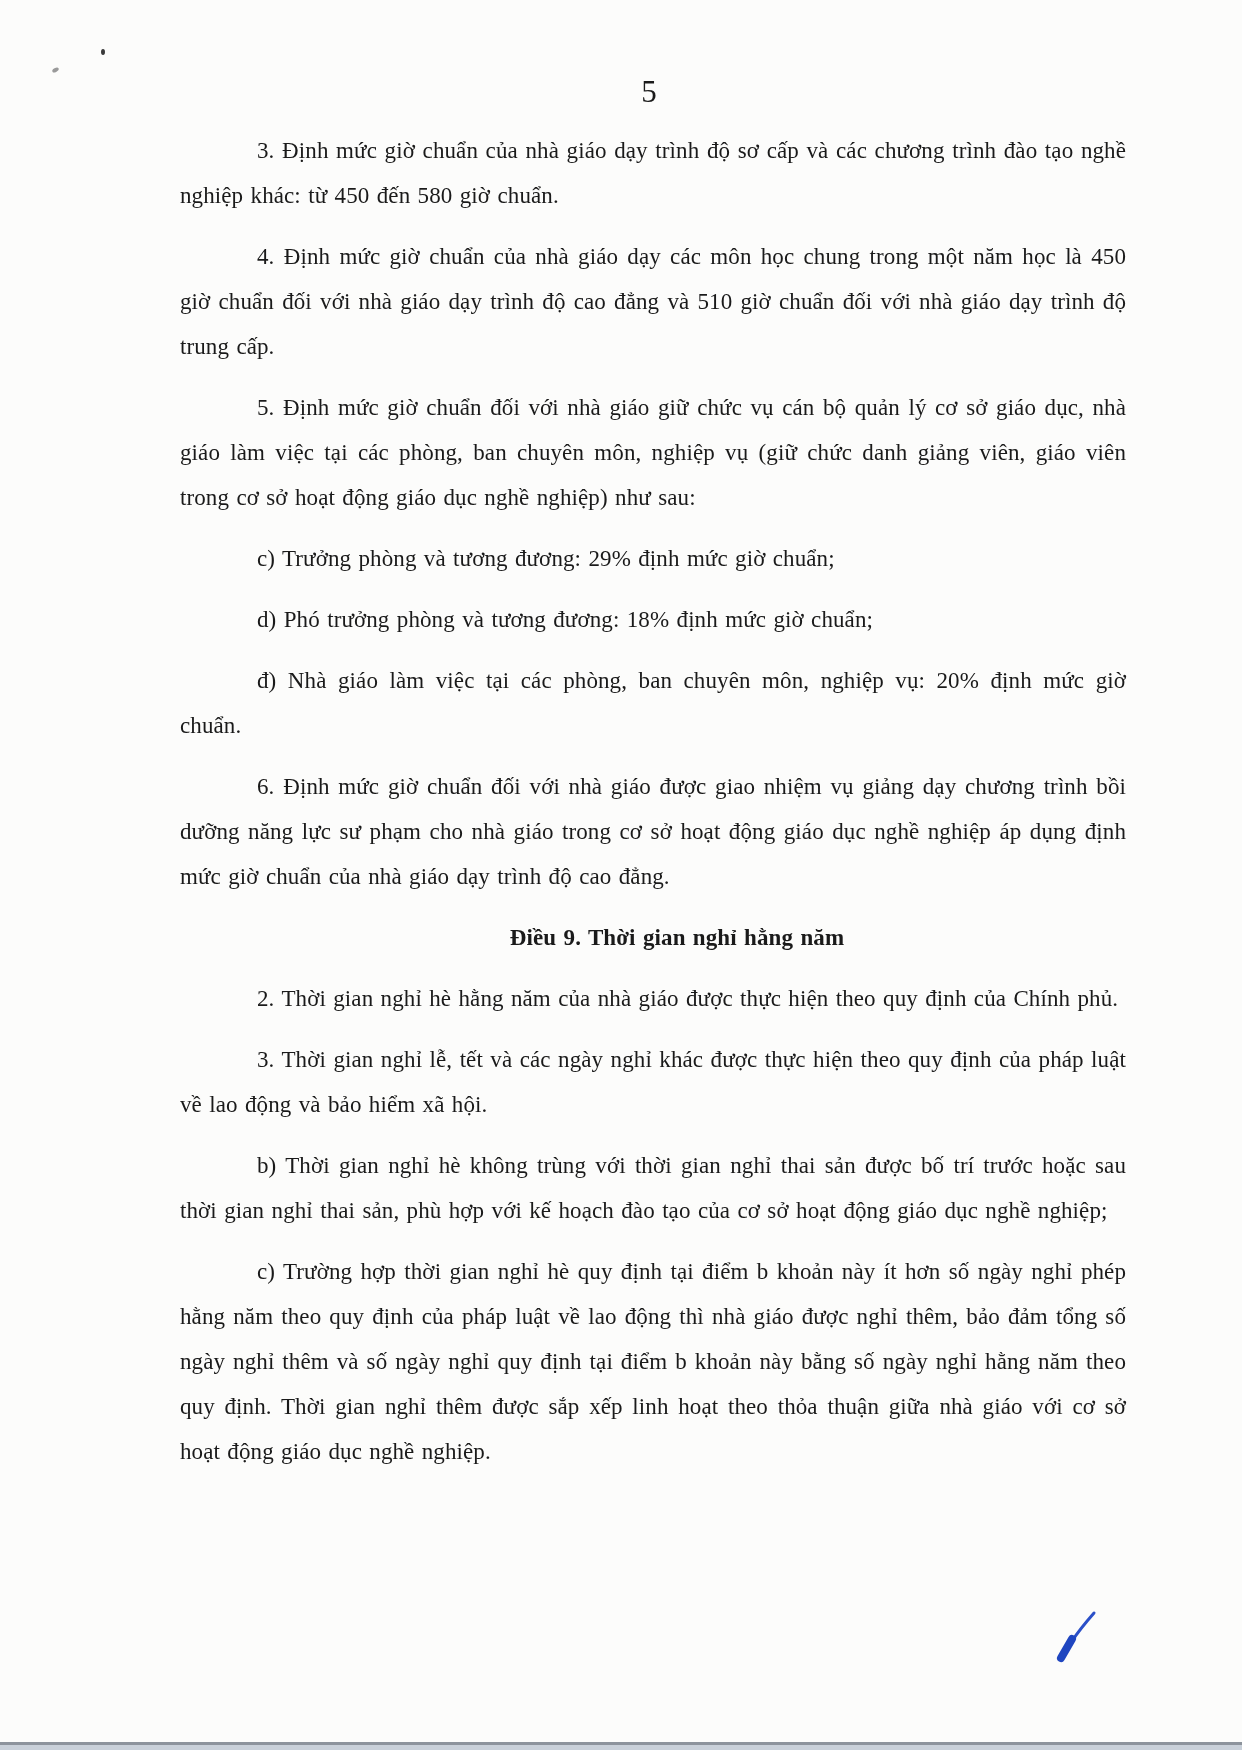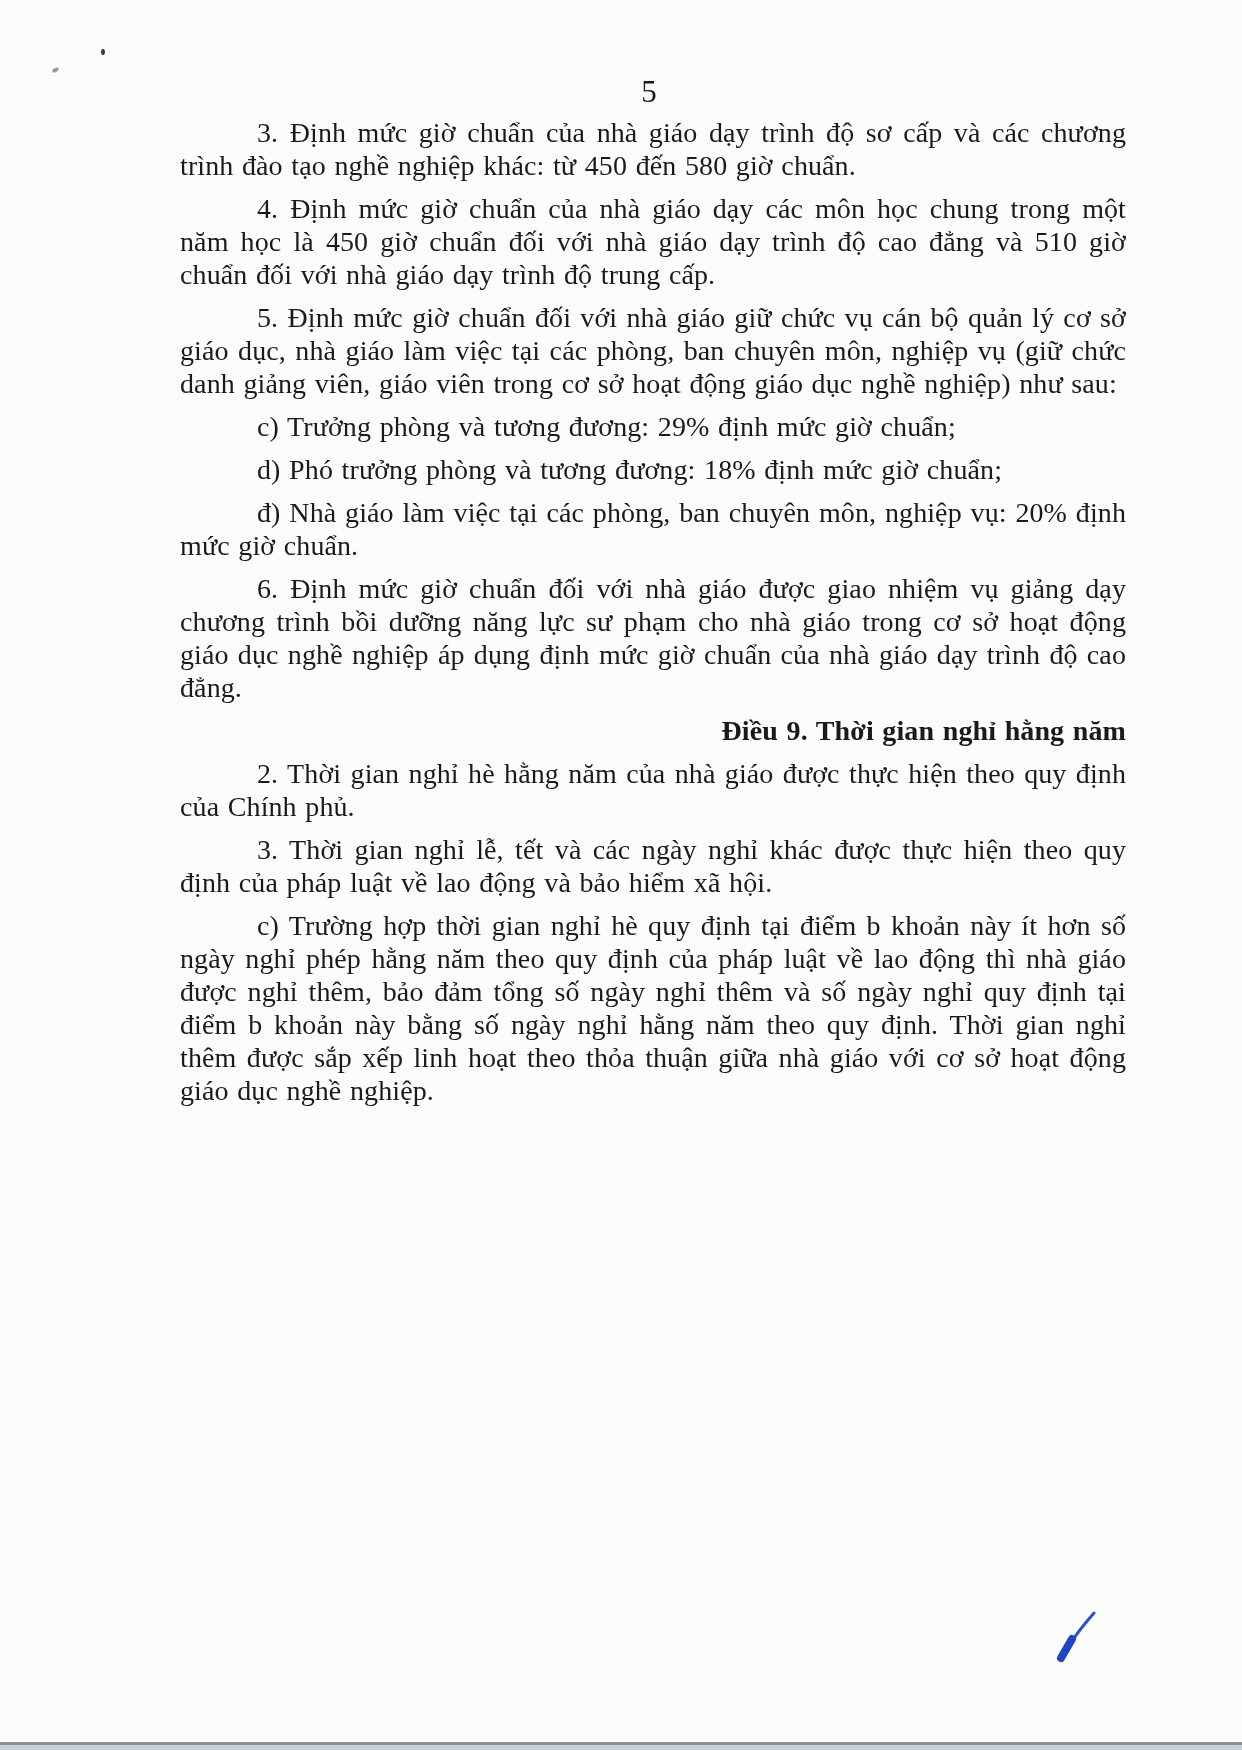--- a/index.html
+++ b/index.html
@@ -27,31 +27,31 @@
     font-size: 31px;
     line-height: 32px;
   }
   .content {
     position: absolute;
     top: 112px;
     left: 180px;
     width: 946px;
   }
   .para {
-    margin: 4px 0 10px 0;
-    font-size: 28px;
-    line-height: 33px;
+    margin: 16px 0 10px 0;
+    font-size: 23px;
+    line-height: 45px;
     text-align: justify;
     text-indent: 77px;
     word-spacing: 1.5px;
     letter-spacing: 0.1px;
   }
   .heading {
     font-weight: bold;
-    text-align: right;
+    text-align: center;
     text-indent: 48px;
   }
   .speck {
     position: absolute;
     border-radius: 50%;
   }
   .speck-1 {
     left: 101px; top: 49px;
     width: 4px; height: 6px;
     background: #3a3a3a;
@@ -99,20 +99,21 @@
     <p class="para">3. Định mức giờ chuẩn của nhà giáo dạy trình độ sơ cấp và các chương trình đào tạo nghề nghiệp khác: từ 450 đến 580 giờ chuẩn.</p>
     <p class="para">4. Định mức giờ chuẩn của nhà giáo dạy các môn học chung trong một năm học là 450 giờ chuẩn đối với nhà giáo dạy trình độ cao đẳng và 510 giờ chuẩn đối với nhà giáo dạy trình độ trung cấp.</p>
     <p class="para">5. Định mức giờ chuẩn đối với nhà giáo giữ chức vụ cán bộ quản lý cơ sở giáo dục, nhà giáo làm việc tại các phòng, ban chuyên môn, nghiệp vụ (giữ chức danh giảng viên, giáo viên trong cơ sở hoạt động giáo dục nghề nghiệp) như sau:</p>
     <p class="para">c) Trưởng phòng và tương đương: 29% định mức giờ chuẩn;</p>
     <p class="para">d) Phó trưởng phòng và tương đương: 18% định mức giờ chuẩn;</p>
     <p class="para">đ) Nhà giáo làm việc tại các phòng, ban chuyên môn, nghiệp vụ: 20% định mức giờ chuẩn.</p>
     <p class="para">6. Định mức giờ chuẩn đối với nhà giáo được giao nhiệm vụ giảng dạy chương trình bồi dưỡng năng lực sư phạm cho nhà giáo trong cơ sở hoạt động giáo dục nghề nghiệp áp dụng định mức giờ chuẩn của nhà giáo dạy trình độ cao đẳng.</p>
     <p class="para heading">Điều 9. Thời gian nghỉ hằng năm</p>
     <p class="para">2. Thời gian nghỉ hè hằng năm của nhà giáo được thực hiện theo quy định của Chính phủ.</p>
     <p class="para">3. Thời gian nghỉ lễ, tết và các ngày nghỉ khác được thực hiện theo quy định của pháp luật về lao động và bảo hiểm xã hội.</p>
+    <p class="para">b) Thời gian nghỉ hè không trùng với thời gian nghỉ thai sản được bố trí trước hoặc sau thời gian nghỉ thai sản, phù hợp với kế hoạch đào tạo của cơ sở hoạt động giáo dục nghề nghiệp;</p>
     <p class="para">c) Trường hợp thời gian nghỉ hè quy định tại điểm b khoản này ít hơn số ngày nghỉ phép hằng năm theo quy định của pháp luật về lao động thì nhà giáo được nghỉ thêm, bảo đảm tổng số ngày nghỉ thêm và số ngày nghỉ quy định tại điểm b khoản này bằng số ngày nghỉ hằng năm theo quy định. Thời gian nghỉ thêm được sắp xếp linh hoạt theo thỏa thuận giữa nhà giáo với cơ sở hoạt động giáo dục nghề nghiệp.</p>
   </div>
 
   <svg class="pen-mark" viewBox="0 0 50 56" xmlns="http://www.w3.org/2000/svg">
     <path d="M44 3 C 37 11 28 22 22 31" fill="none" stroke="#2b50c8" stroke-width="3" stroke-linecap="round"></path>
     <path d="M22 29 L 11 48" fill="none" stroke="#1f46c0" stroke-width="8" stroke-linecap="round"></path>
   </svg>
 
   <div class="bottom-edge">
     <div class="edge-dark"></div>

